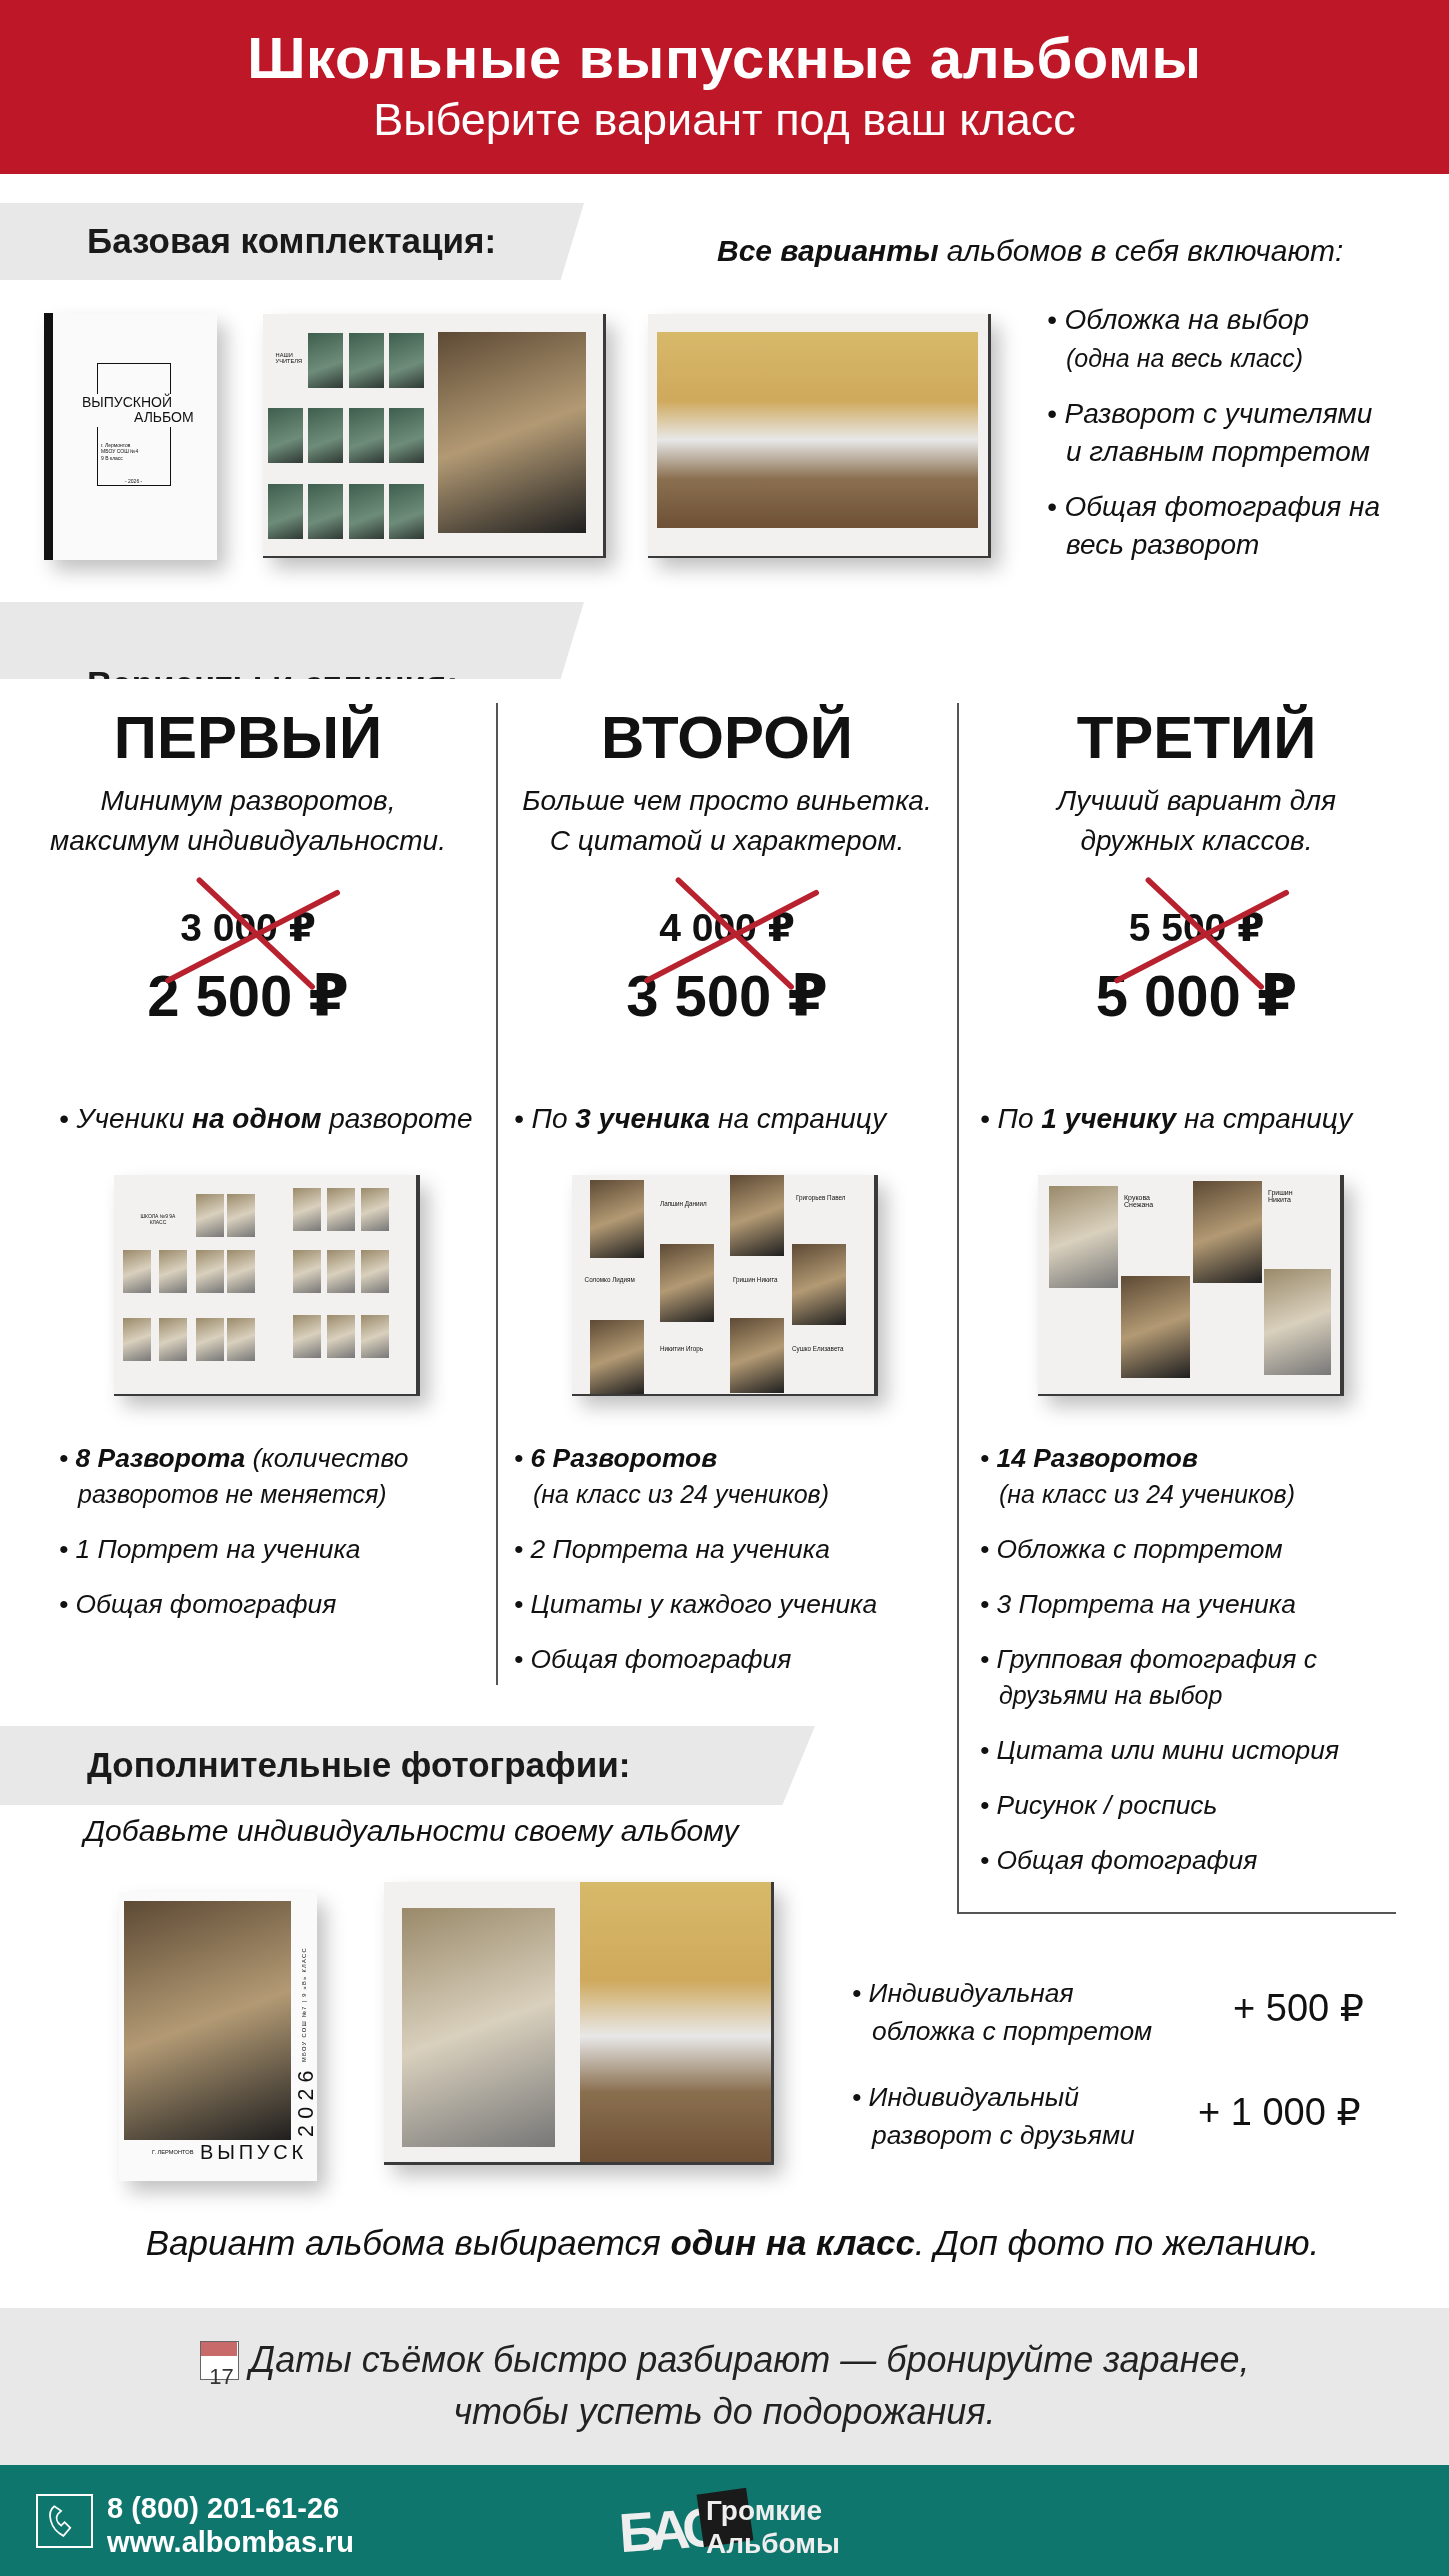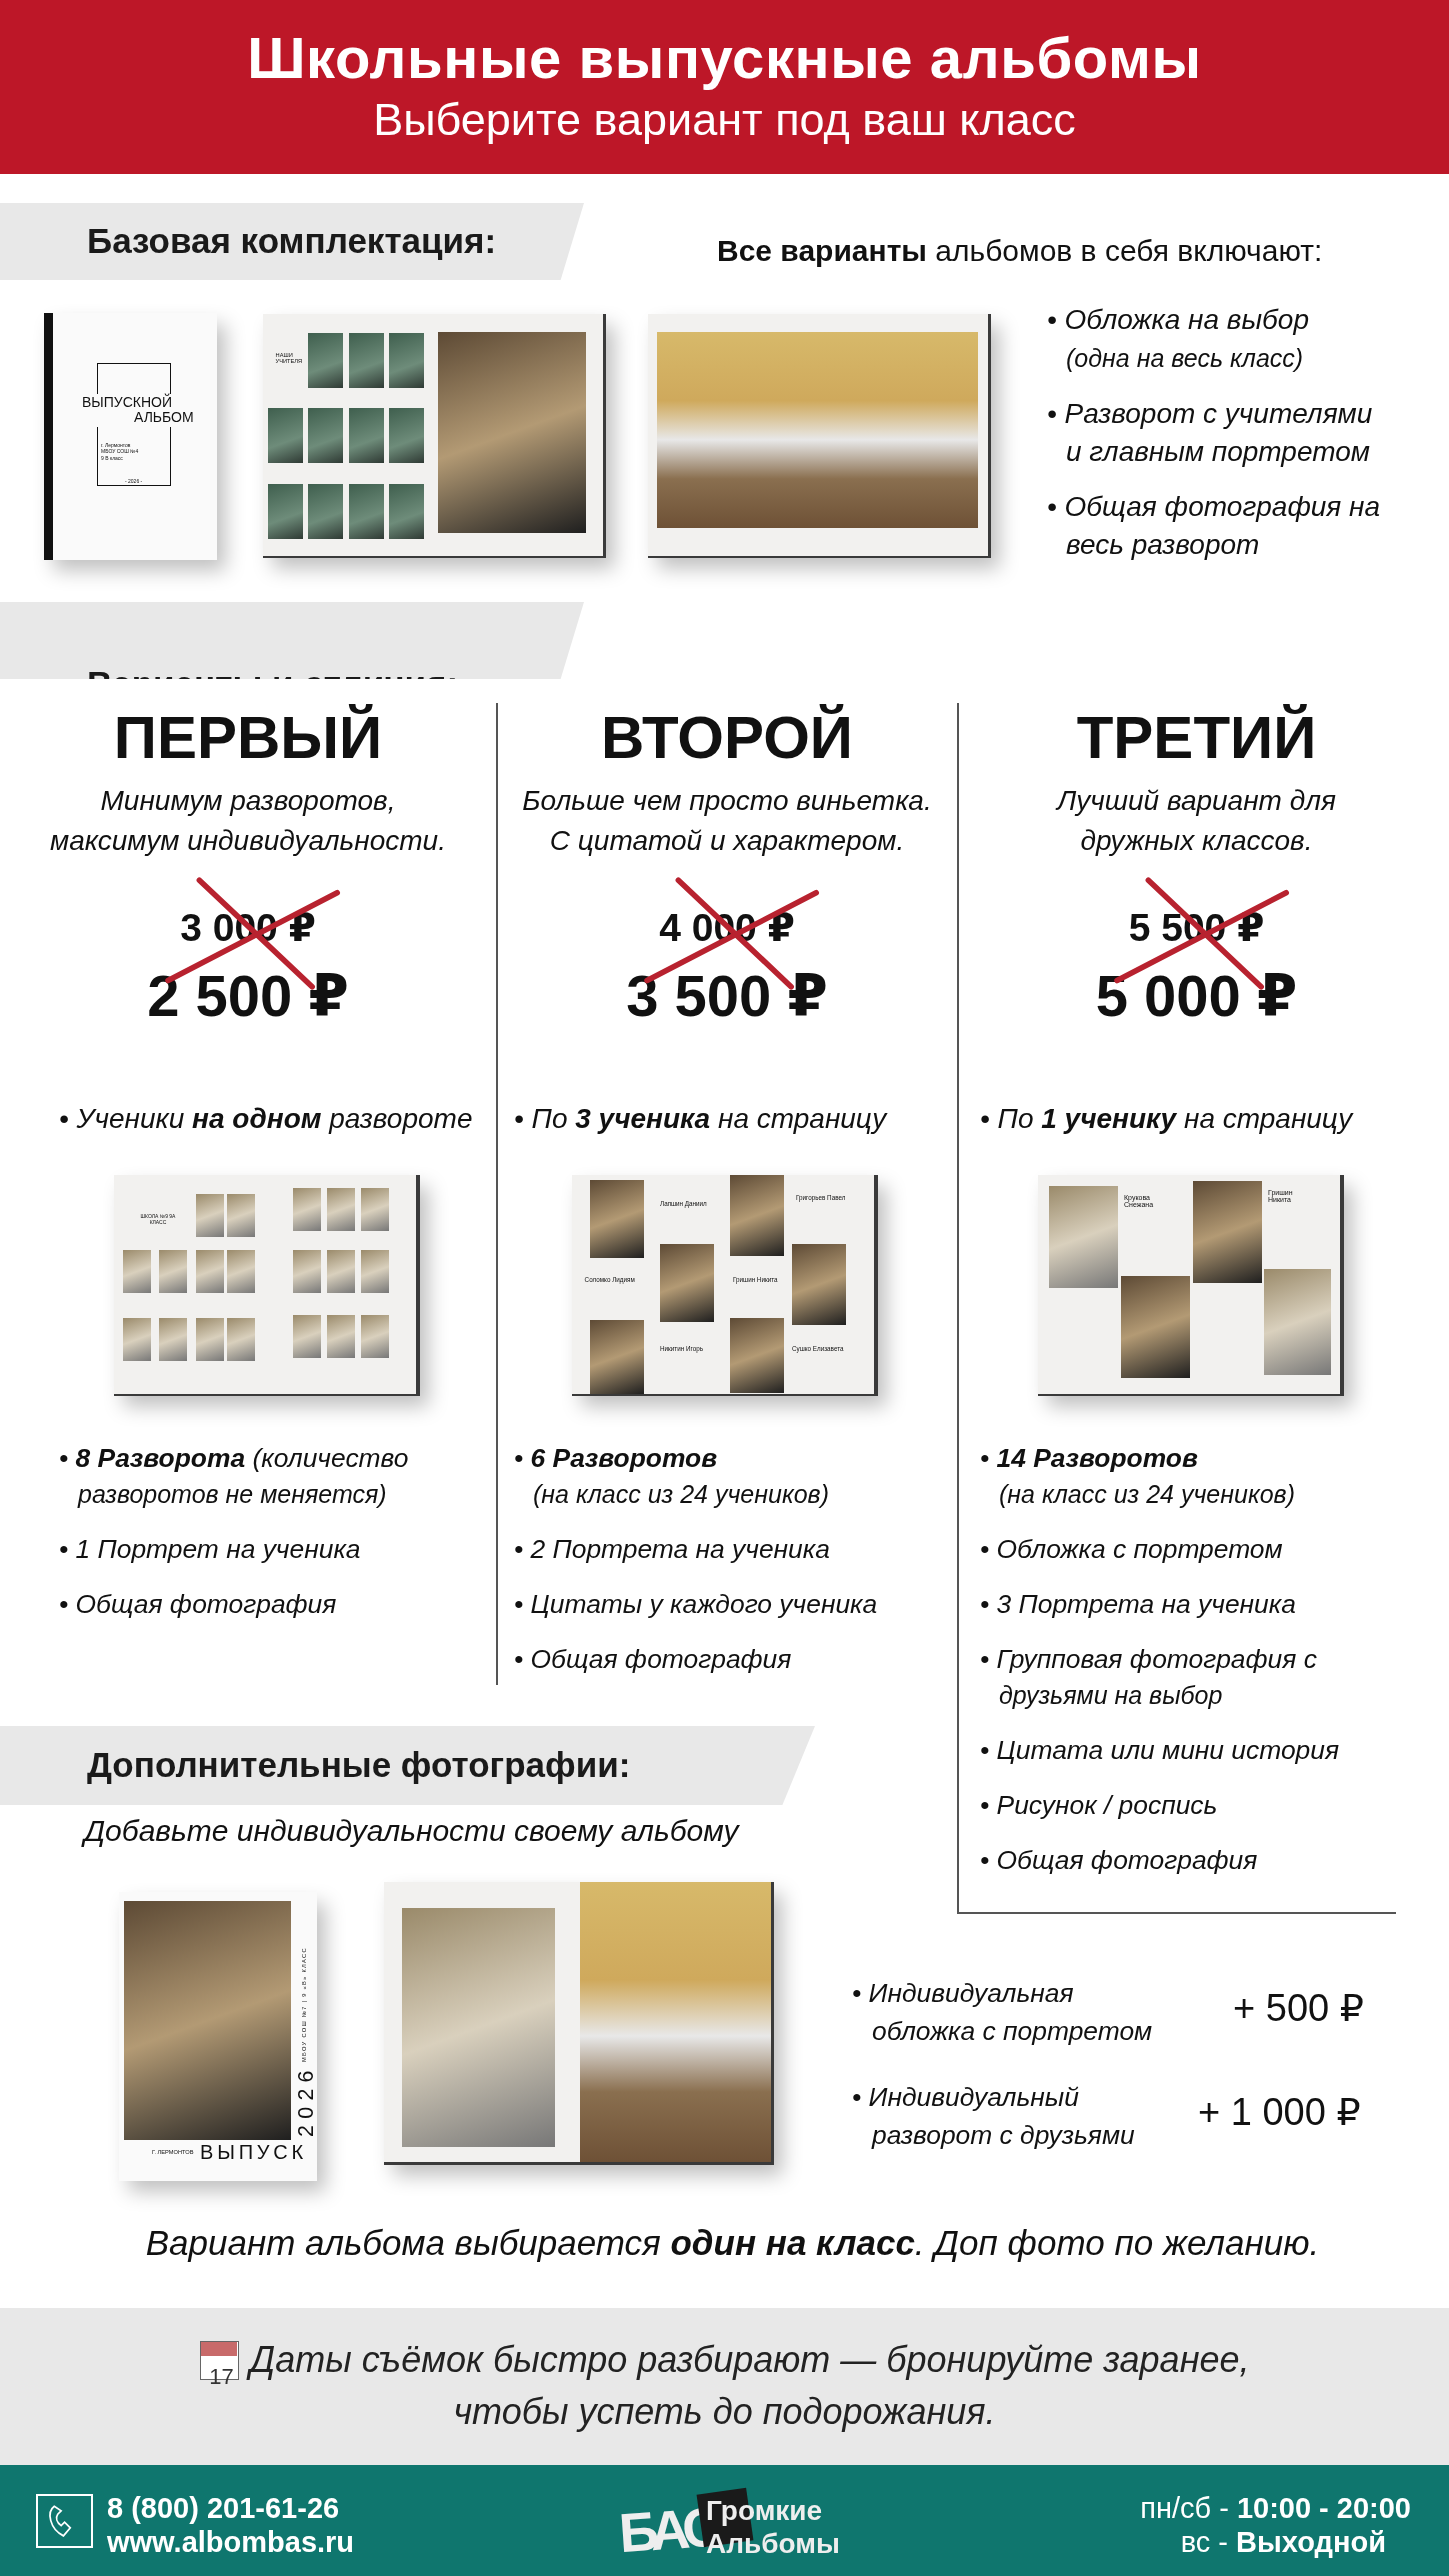--- a/index.html
+++ b/index.html
@@ -56,21 +56,21 @@
 <body>
 
 <div class="abs header">
   <div class="title">Школьные выпускные альбомы</div>
   <div class="subtitle">Выберите вариант под ваш класс</div>
 </div>
 
 <div class="abs tab" style="left:0;top:203px;width:584px;height:77px;">
   <span style="top:17.6px;">Базовая комплектация:</span>
 </div>
-<div class="abs" style="left:717px;top:234px;font-size:30px;white-space:nowrap;">
+<div class="abs" style="left:717px;top:234px;font-size:30px;font-style:italic;white-space:nowrap;">
   <b>Все варианты</b><span> альбомов в себя включают:</span>
 </div>
 
 <div class="abs book" style="left:44px;top:313px;width:173px;height:247px;background:#fafafa;">
   <div class="abs" style="left:0;top:0;width:8.8px;height:247px;background:#111;"></div>
   <div class="abs" style="left:53px;top:50px;width:74px;height:123px;border:1.9px solid #111;border-left-color:#111;"></div>
   <div class="abs" style="left:38px;top:81px;background:#fafafa;font-size:14px;line-height:15px;padding:1.3px 0;">
     <div>ВЫПУСКНОЙ</div>
     <div style="padding-left:52px;">АЛЬБОМ</div>
   </div>
@@ -317,18 +317,14 @@
     <div>www.albombas.ru</div>
   </div>
   <div class="abs" style="left:619px;top:25px;width:226px;height:69px;">
     <div class="abs" style="left:0;top:7.5px;font-size:55px;font-weight:bold;color:#eee;transform:rotate(-4deg);letter-spacing:-6.3px;">БАС</div>
     <div class="abs" style="left:81px;top:1.3px;width:50px;height:53px;background:#1a1a1a;transform:rotate(-8deg);"></div>
     <div class="abs" style="left:87px;top:3.8px;font-size:28px;font-weight:bold;color:#eee;line-height:33px;">
       <div>Громкие</div>
       <div>Альбомы</div>
     </div>
   </div>
-  <div class="abs" style="right:38px;top:26.4px;font-size:29px;line-height:34px;text-align:right;">
-    <div><span>пн/сб - </span><b>10:00 - 20:00</b></div>
-    <div style="padding-right:25px;"><span>вс - </span><b>Выходной</b></div>
-  </div>
 </div>
 
 
 </body></html>

